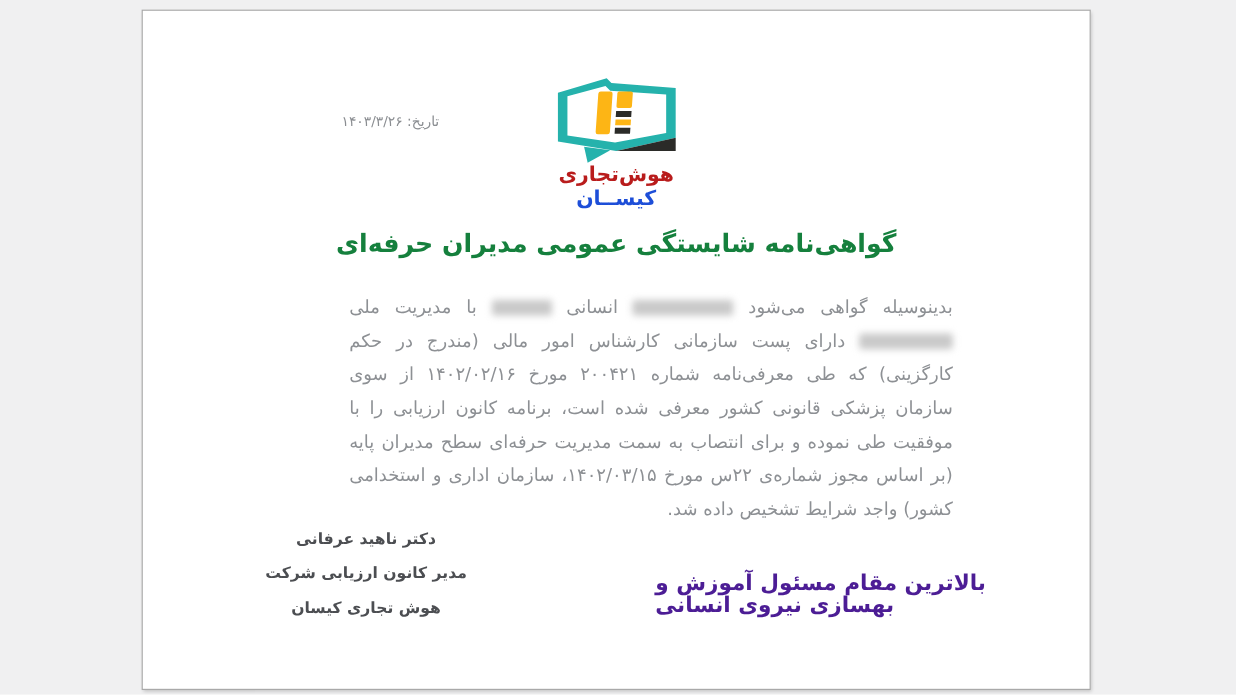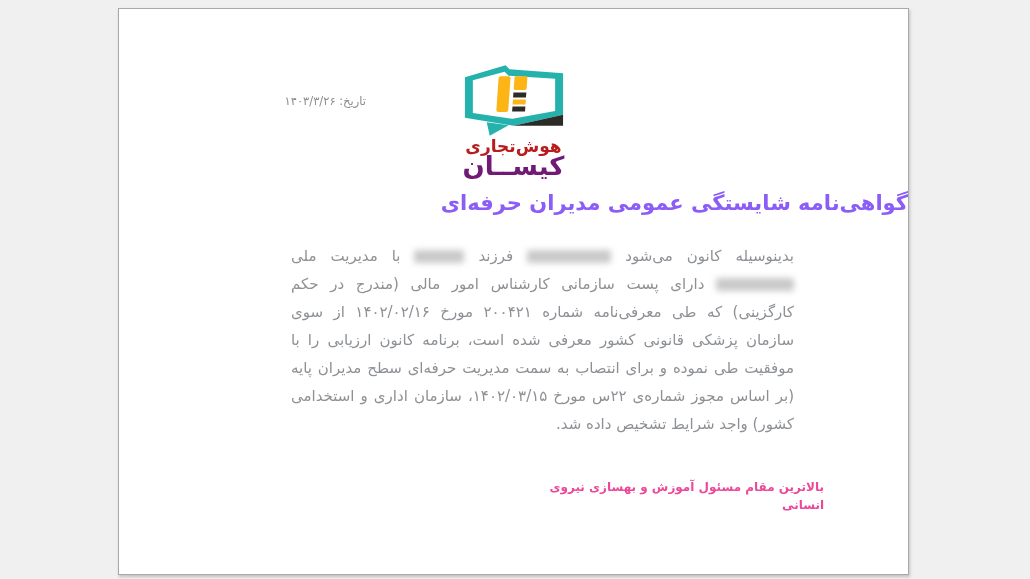--- a/index.html
+++ b/index.html
@@ -14,25 +14,25 @@
   
   .meta {
     position:absolute; top:78px; left:115px; width:132px;
     direction:rtl; text-align:right;
     font-size:11.5px; line-height:28px; color:#8a8d91;
   }
   
   .logo { position:absolute; top:54px; left:0; right:0; text-align:center; }
   .logo svg { display:block; margin:0 auto; }
   .logo-line1 { font-size:17px; font-weight:bold; color:#b91c1c; line-height:15px; margin-top:3px; direction:rtl; }
-  .logo-line2 { font-size:26px; font-weight:bold; color:#701a75; line-height:25px; direction:rtl; letter-spacing:0.5px; }
+  .logo-line2 { font-size:17px; font-weight:bold; color:#1d4ed8; line-height:25px; direction:rtl; letter-spacing:0.5px; }
   
   .title {
-    position:absolute; top:182px; left:0; right:0; 
-    direction:rtl; font-size:21px; font-weight:bold; color:#8b5cf6;
+    position:absolute; top:182px; left:0; right:0; text-align:center;
+    direction:rtl; font-size:21px; font-weight:bold; color:#15803d;
   }
   
   .body-par {
     position:absolute; top:233px; left:172px; width:503px;
     direction:rtl; text-align:justify;
     font-size:15px; line-height:28px; color:#8d9094;
   }
   .redact {
     display:inline-block; vertical-align:-2px; height:13px; border-radius:2px;
     background:#c9c9c9; filter:blur(3px);
@@ -41,22 +41,22 @@
   .redact.r-father { width:50px; }
   .redact.r-id { width:78px; }
   
   .sig-left {
     position:absolute; top:426px; left:87px; width:198px;
     direction:rtl; text-align:center; font-weight:bold;
     font-size:13px; line-height:29px; color:#4c4e52;
   }
   .sig-right {
     position:absolute; top:469px; left:427px; width:278px;
-    direction:rtl; text-align:right; font-weight:bold;
-    font-size:12px; line-height:18px; color:#ec4899;
+    direction:rtl; text-align:left; font-weight:bold;
+    font-size:18px; line-height:18px; color:#4c1d95;
   }
 </style>
 </head>
 <body>
 
 <div class="canvas">
   <div class="paper">
 
     <div class="meta">
       <div><span>تاریخ:</span> <span>۱۴۰۳/۳/۲۶</span></div>
@@ -79,25 +79,29 @@
           <rect x="56" y="36.5" width="13" height="5" fill="#fdb515"></rect>
           <rect x="56" y="43.5" width="13" height="5" fill="#2b2b28"></rect>
         </g>
       </svg>
       <div class="logo-line1">هوش‌تجاری</div>
       <div class="logo-line2">کیســان</div>
     </div>
 
     <div class="title">گواهی‌نامه شایستگی عمومی مدیران حرفه‌ای</div>
 
-    <p class="body-par"><span>بدینوسیله کانون می‌شود</span>
+    <p class="body-par"><span>بدینوسیله گواهی می‌شود</span>
       <span class="redact r-name"></span>
-      <span>فرزند</span>
+      <span>انسانی</span>
       <span class="redact r-father"></span>
       <span>با مدیریت ملی</span>
       <span class="redact r-id"></span>
       <span>دارای پست سازمانی کارشناس امور مالی (مندرج در حکم کارگزینی) که طی معرفی‌نامه شماره ۲۰۰۴۲۱ مورخ ۱۴۰۲/۰۲/۱۶ از سوی سازمان پزشکی قانونی کشور معرفی شده است، برنامه کانون ارزیابی را با موفقیت طی نموده و برای انتصاب به سمت مدیریت حرفه‌ای سطح مدیران پایه (بر اساس مجوز شماره‌ی ۲۲س مورخ ۱۴۰۲/۰۳/۱۵، سازمان اداری و استخدامی کشور) واجد شرایط تشخیص داده شد.</span></p>
 
+    <div class="sig-left">
+      <div>دکتر ناهید عرفانی</div>
+      <div>مدیر کانون ارزیابی شرکت هوش تجاری کیسان</div>
+    </div>
 
     <div class="sig-right">بالاترین مقام مسئول آموزش و بهسازی نیروی انسانی</div>
 
   </div>
 </div>
 
 </body></html>

